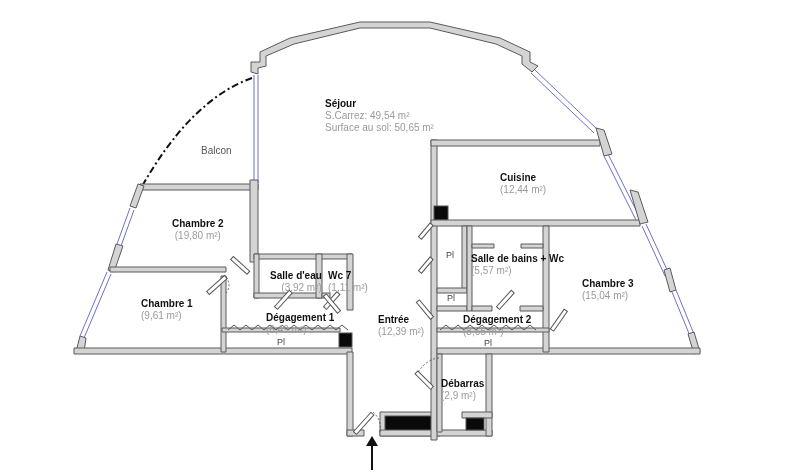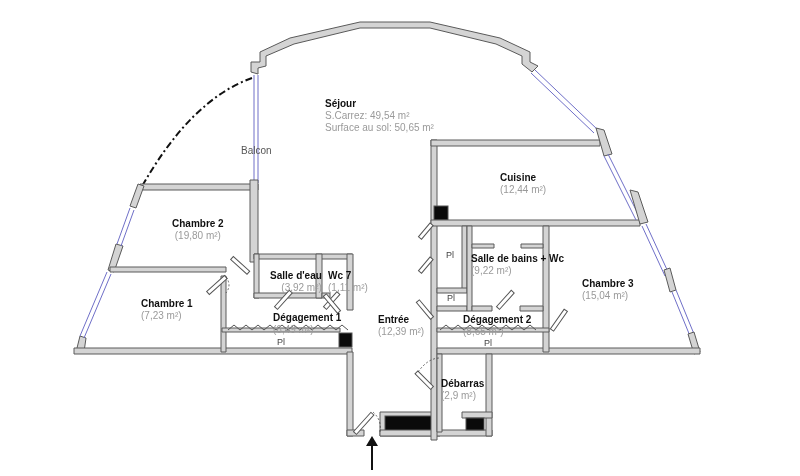--- a/index.html
+++ b/index.html
@@ -127,62 +127,62 @@
     <rect class="door-leaf" x="0" y="-2" width="22" height="4" transform="translate(432,318) rotate(-130)"></rect>
   </g>
 </svg>
 
 <div class="lbl" style="left:325px;top:98px;">
   <span class="name">Séjour</span>
   <span class="area">S.Carrez: 49,54 m²</span>
   <span class="area">Surface au sol: 50,65 m²</span>
 </div>
 
-<div class="lbl" style="left:201px;top:145px;margin-left:40px;">
+<div class="lbl" style="left:201px;top:145px;">
   <span class="plain">Balcon</span>
 </div>
 
 <div class="lbl" style="left:500px;top:172px;">
   <span class="name">Cuisine</span>
   <span class="area">(12,44 m²)</span>
 </div>
 
 <div class="lbl" style="left:172px;top:218px;text-align:center;">
   <span class="name">Chambre 2</span>
   <span class="area">(19,80 m²)</span>
 </div>
 
 <div class="lbl" style="left:141px;top:298px;">
   <span class="name">Chambre 1</span>
-  <span class="area">(7,23 m²)</span>
+  <span class="area">(9,61 m²)</span>
 </div>
 
 <div class="lbl" style="left:270px;top:270px;text-align:right;">
   <span class="name">Salle d'eau</span>
   <span class="area">(3,92 m²)</span>
 </div>
 
 <div class="lbl" style="left:328px;top:270px;">
   <span class="name">Wc 7</span>
   <span class="area">(1,11 m²)</span>
 </div>
 
-<div class="lbl" style="left:273px;top:312px;">
+<div class="lbl" style="left:266px;top:312px;">
   <span class="name">Dégagement 1</span>
   <span class="area">(6,49 m²)</span>
 </div>
 
 <div class="lbl" style="left:378px;top:314px;">
   <span class="name">Entrée</span>
   <span class="area">(12,39 m²)</span>
 </div>
 
 <div class="lbl" style="left:471px;top:253px;">
   <span class="name">Salle de bains + Wc</span>
-  <span class="area">(9,22 m²)</span>
+  <span class="area">(5,57 m²)</span>
 </div>
 
 <div class="lbl" style="left:463px;top:314px;">
   <span class="name">Dégagement 2</span>
   <span class="area">(8,65 m²)</span>
 </div>
 
 <div class="lbl" style="left:582px;top:278px;">
   <span class="name">Chambre 3</span>
   <span class="area">(15,04 m²)</span>

